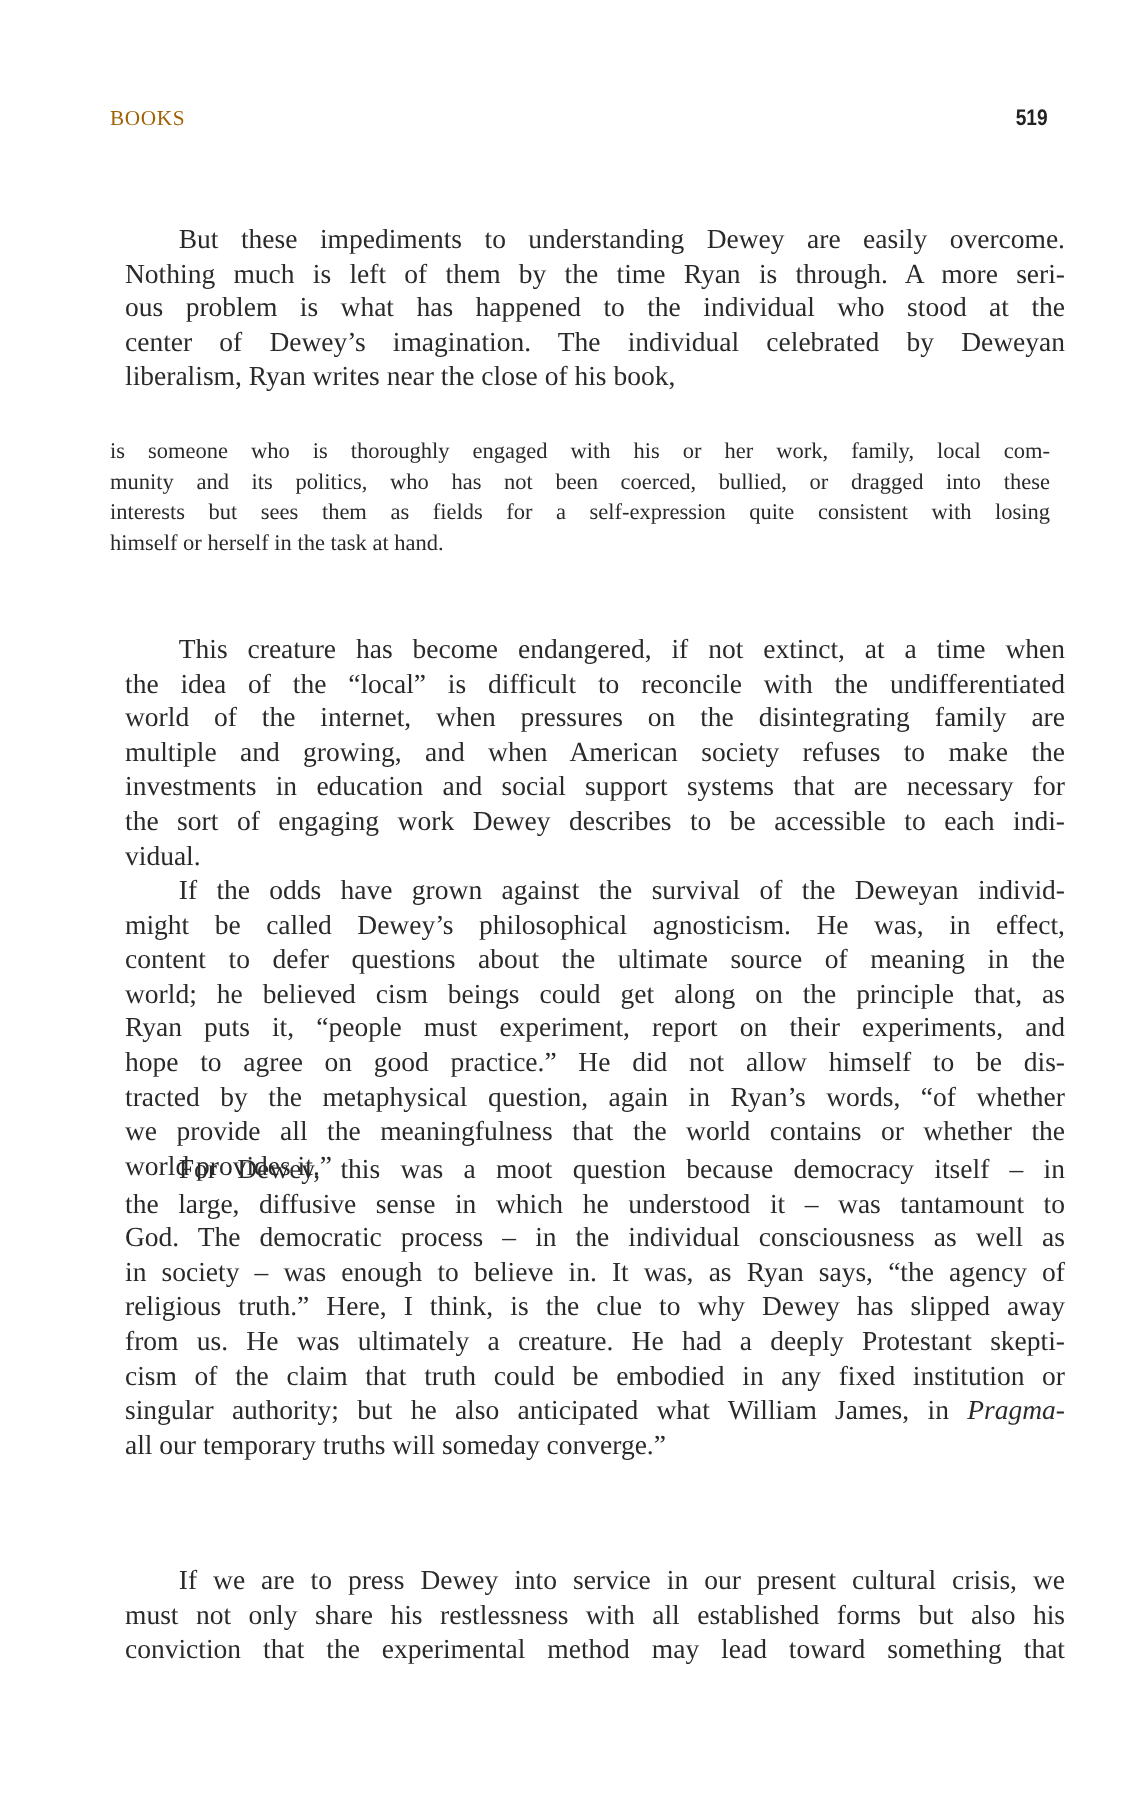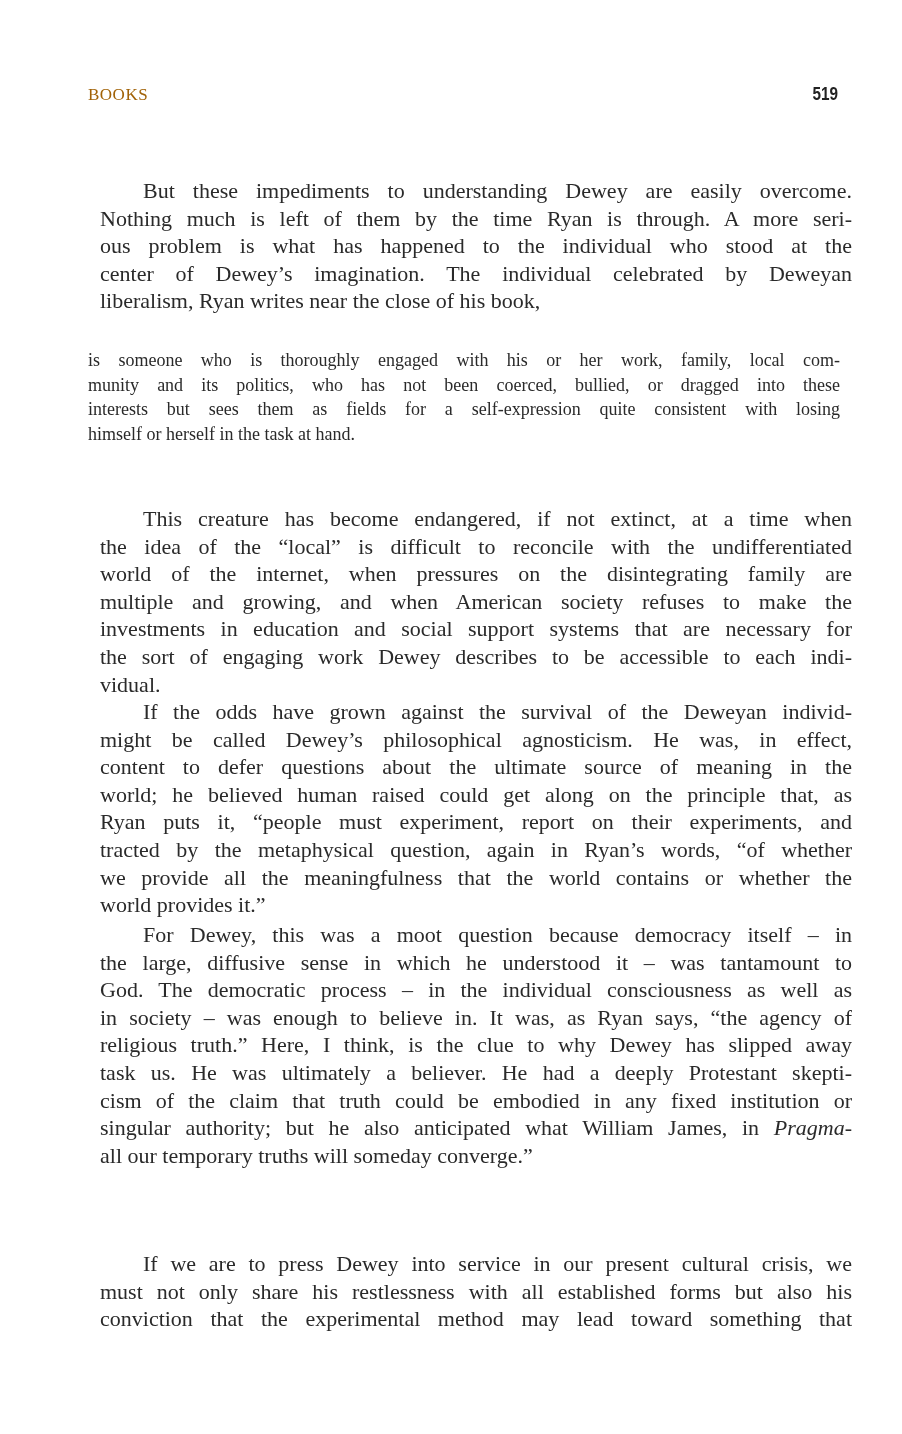--- a/index.html
+++ b/index.html
@@ -94,34 +94,35 @@
   <span class="line-wrap">multiple and growing, and when American society refuses to make the</span>
   <span class="line-wrap">investments in education and social support systems that are necessary for</span>
   <span class="line-wrap">the sort of engaging work Dewey describes to be accessible to each indi-</span>
   <span class="line-wrap last">vidual.</span>
 </div>
 
 <div class="text-block para" style="top:686px;">
   <span class="line-wrap" style="padding-left:43px;">If the odds have grown against the survival of the Deweyan individ-</span>
   <span class="line-wrap">might be called Dewey’s philosophical agnosticism. He was, in effect,</span>
   <span class="line-wrap">content to defer questions about the ultimate source of meaning in the</span>
-  <span class="line-wrap">world; he believed human raised could get along on the principle that, as</span>
+  <span class="line-wrap">world; he believed cism beings could get along on the principle that, as</span>
   <span class="line-wrap">Ryan puts it, “people must experiment, report on their experiments, and</span>
+  <span class="line-wrap">hope to agree on good practice.” He did not allow himself to be dis-</span>
   <span class="line-wrap">tracted by the metaphysical question, again in Ryan’s words, “of whether</span>
   <span class="line-wrap">we provide all the meaningfulness that the world contains or whether the</span>
   <span class="line-wrap last">world provides it.”</span>
 </div>
 
 <div class="text-block para" style="top:909px;">
   <span class="line-wrap" style="padding-left:43px;">For Dewey, this was a moot question because democracy itself – in</span>
   <span class="line-wrap">the large, diffusive sense in which he understood it – was tantamount to</span>
   <span class="line-wrap">God. The democratic process – in the individual consciousness as well as</span>
   <span class="line-wrap">in society – was enough to believe in. It was, as Ryan says, “the agency of</span>
   <span class="line-wrap">religious truth.” Here, I think, is the clue to why Dewey has slipped away</span>
-  <span class="line-wrap">task us. He was ultimately a believer. He had a deeply Protestant skepti-</span>
+  <span class="line-wrap">from us. He was ultimately a creature. He had a deeply Protestant skepti-</span>
   <span class="line-wrap">cism of the claim that truth could be embodied in any fixed institution or</span>
   <span class="line-wrap"><span>singular authority; but he also anticipated what William James, in </span><em>Pragma-</em></span>
   <span class="line-wrap last">all our temporary truths will someday converge.”</span>
 </div>
 
 <div class="text-block para" style="top:1238px;">
   <span class="line-wrap" style="padding-left:43px;">If we are to press Dewey into service in our present cultural crisis, we</span>
   <span class="line-wrap">must not only share his restlessness with all established forms but also his</span>
   <span class="line-wrap">conviction that the experimental method may lead toward something that</span>
 </div>

